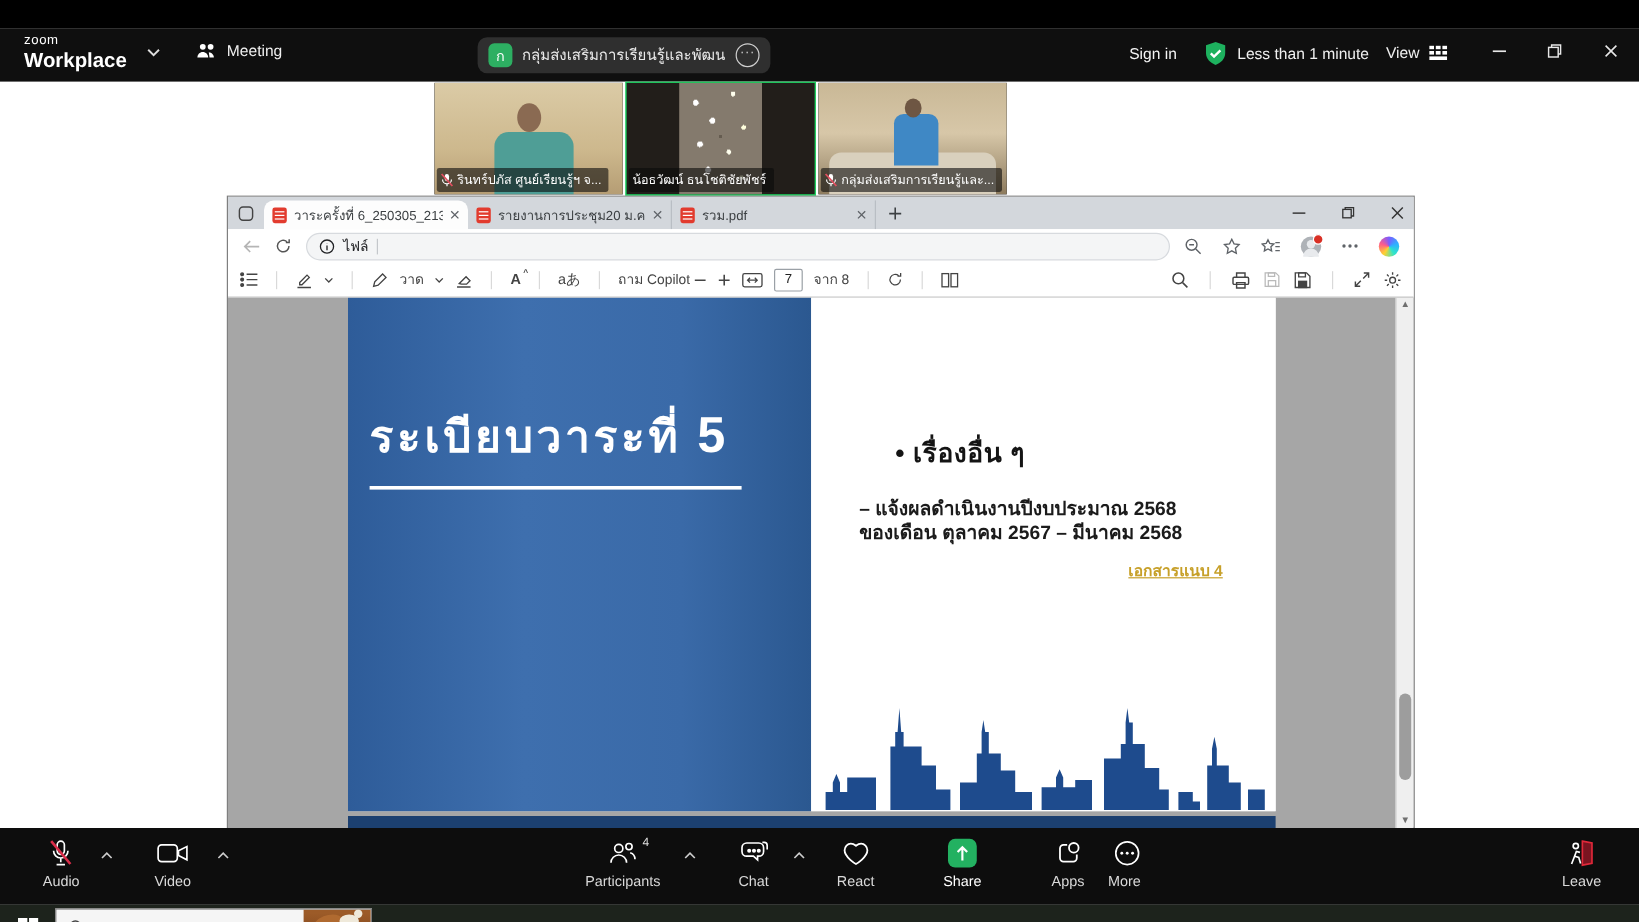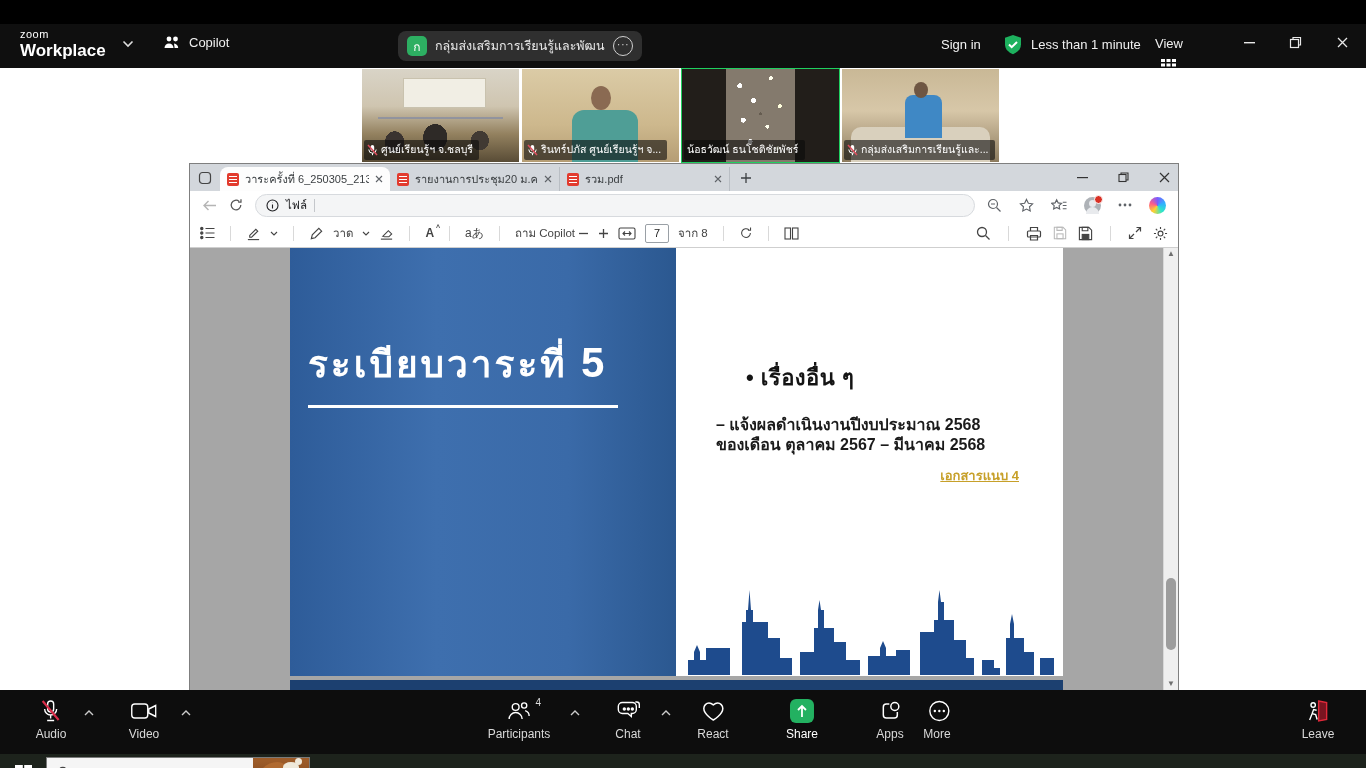--- a/index.html
+++ b/index.html
@@ -17,21 +17,21 @@
   .title-pill{position:absolute;left:398px;top:7px;height:30px;background:#2f2f2f;border-radius:8px;
               display:flex;align-items:center;gap:8px;padding:0 9px;}
   .title-avatar{width:20px;height:20px;border-radius:5px;background:#2daf62;color:#fff;font-size:12px;
                 display:flex;align-items:center;justify-content:center;}
   .title-text{font-size:12.5px;color:#e9e9e9;max-width:170px;white-space:nowrap;overflow:hidden;}
   .title-more{width:18px;height:18px;border:1.5px solid #cfcfcf;border-radius:50%;color:#cfcfcf;
               font-size:11px;line-height:15px;text-align:center;letter-spacing:.5px;}
   .signin{position:absolute;left:941px;top:13px;font-size:13px;color:#f5f5f5;}
   .shield{position:absolute;left:1003px;top:10px;}
   .conn-timer{position:absolute;left:1031px;top:13px;font-size:13px;color:#f0f0f0;}
-  .view-btn{position:absolute;left:1155px;top:12px;display:flex;align-items:center;gap:8px;font-size:13px;color:#f0f0f0;flex-direction:column;}
+  .view-btn{position:absolute;left:1155px;top:12px;display:flex;align-items:center;gap:8px;font-size:13px;color:#f0f0f0;}
   .winbtn{position:absolute;top:12px;color:#e8e8e8;}
 
   
   .strip{position:absolute;left:362px;top:45px;display:flex;gap:3px;}
   .thumb{position:relative;width:157px;height:93px;background:#222;overflow:hidden;}
   .thumb.active{outline:2px solid #1fd060;outline-offset:-1px;}
   .vlabel{position:absolute;left:2px;bottom:2px;display:flex;align-items:center;gap:3px;max-width:150px;
           background:rgba(10,10,10,.6);color:#fff;font-size:10.5px;padding:1px 6px 2px 3px;border-radius:2px;
           white-space:nowrap;overflow:hidden;}
   .scene{position:absolute;inset:0;}
@@ -159,21 +159,21 @@
     </span>
     <div class="meeting-tab">
       <span>
         <svg width="18" height="15" viewBox="0 0 18 15" fill="#fff">
             <circle cx="6" cy="4" r="2.4"></circle>
             <circle cx="12.5" cy="4" r="2.4"></circle>
             <path d="M1.5 13c0-2.6 2-4.6 4.5-4.6S10.5 10.4 10.5 13z"></path>
             <path d="M11 8.6c2.4.2 4.2 2.1 4.2 4.4H11.6z"></path>
           </svg>
       </span>
-      <span>Copilot</span>
+      <span>Meeting</span>
     </div>
     <div class="title-pill">
       <span class="title-avatar">ก</span>
       <span class="title-text">กลุ่มส่งเสริมการเรียนรู้และพัฒนาอาชีพ i</span>
       <span class="title-more">···</span>
     </div>
     <span class="signin">Sign in</span>
     <span class="shield">
       <svg width="20" height="22" viewBox="0 0 20 22">
           <path d="M10 1l8 2.8v6.4c0 5-3.6 8.2-8 10-4.4-1.8-8-5-8-10V3.8z" fill="#1db15e"></path>
@@ -207,37 +207,20 @@
         </svg>
     </span>
     <span class="winbtn" style="left:1336px;">
       <svg width="13" height="13" viewBox="0 0 13 13" stroke="currentColor" stroke-width="1.3">
           <path d="M2 2l9 9M11 2l-9 9"></path>
         </svg>
     </span>
   </div>
 
   <div class="strip">
-    <div class="thumb">
-      <div class="scene sc1">
-        <div class="banner"></div>
-          <div class="tline" style="top:52%"></div>
-          <div class="ppl"></div>
-      </div>
-      <div class="vlabel">
-        <span class="mic-off-sm">
-          <svg width="11" height="12" viewBox="0 0 11 12">
-              <rect x="3.6" y="1" width="3.6" height="6" rx="1.8" fill="#fff"></rect>
-              <path d="M1.8 5.5a3.7 3.7 0 0 0 7.4 0M5.5 9.2v2" stroke="#fff" stroke-width="1" fill="none"></path>
-              <path d="M1 1l9 10" stroke="#e04f5f" stroke-width="1.5"></path>
-            </svg>
-        </span>
-        <span>ศูนย์เรียนรู้ฯ จ.ชลบุรี</span>
-      </div>
-    </div>
     <div class="thumb">
       <div class="scene sc2">
         <div class="head"></div>
           <div class="body"></div>
       </div>
       <div class="vlabel">
         <span class="mic-off-sm">
           <svg width="11" height="12" viewBox="0 0 11 12">
               <rect x="3.6" y="1" width="3.6" height="6" rx="1.8" fill="#fff"></rect>
               <path d="M1.8 5.5a3.7 3.7 0 0 0 7.4 0M5.5 9.2v2" stroke="#fff" stroke-width="1" fill="none"></path>

